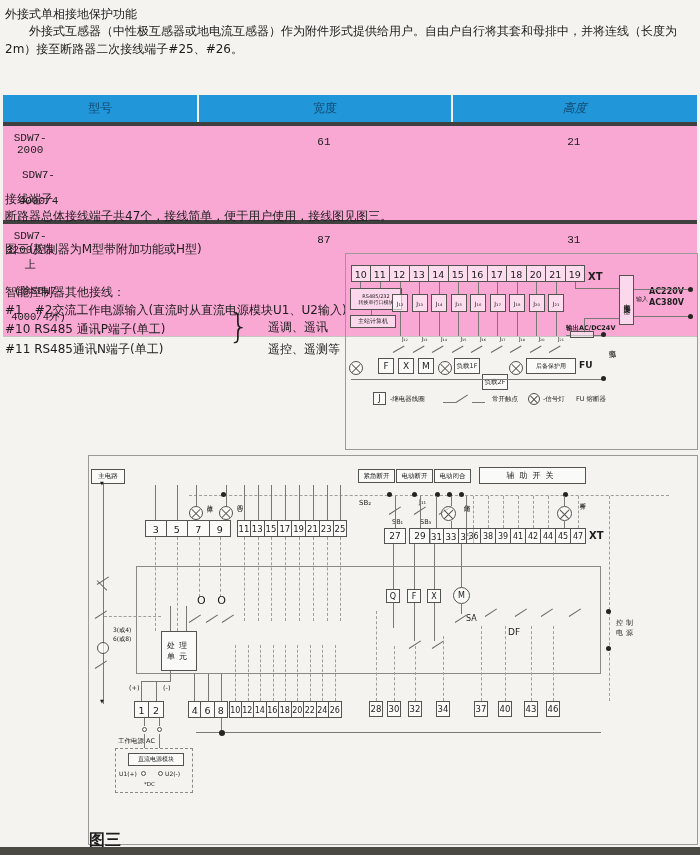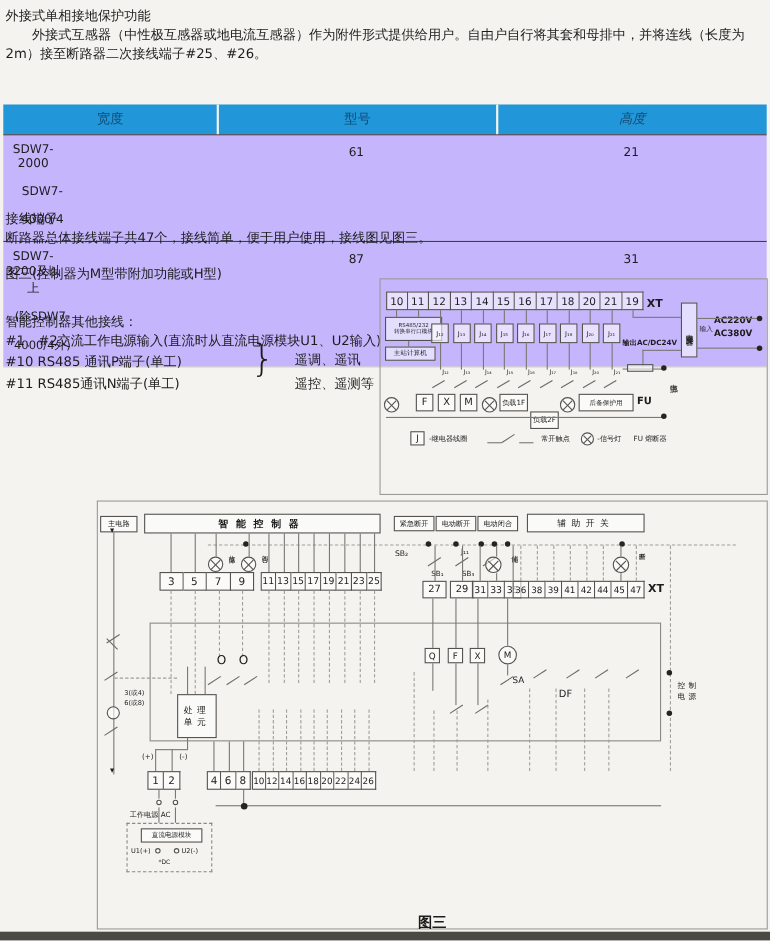--- a/index.html
+++ b/index.html
@@ -10,21 +10,21 @@
   .txt{font-size:12px;line-height:1.5;}
   .indent{text-indent:2em;}
   
   .tbl{position:absolute;left:3px;top:95px;width:694px;border-bottom:1px solid #c8c6c1;}
   .tbl .hrow{display:flex;background:#2196d8;}
   .tbl .hrow span{display:block;text-align:center;font-size:12px;color:#124a72;line-height:27px;border-left:2px solid #f4f3ef;}
   .tbl .hrow span:first-child{border-left:none;}
   .tbl .hrow span:nth-child(1){width:28%;}
   .tbl .hrow span:nth-child(2){width:36.5%;}
   .tbl .hrow span:nth-child(3){width:35.5%;font-style:italic;}
-  .tbl .brow{display:flex;background:#c4b5fd;border-top:1px solid #404040;}
+  .tbl .brow{display:flex;background:#f9a8d4;border-top:4px solid #404040;font-family:Liberation Mono, monospace;}
   .tbl .brow div{text-align:center;font-size:11px;padding:3px 0;}
   .tbl .brow div:nth-child(1){width:28%;}
   .tbl .brow div:nth-child(2){width:36.5%;line-height:26px;}
   .tbl .brow div:nth-child(3){width:35.5%;line-height:26px;}
   
   .diag{position:absolute;border:1px solid #9b9a96;}
   .box{position:absolute;border:1px solid #55534f;background:rgba(255,255,255,.55);
        display:flex;align-items:center;justify-content:center;text-align:center;}
   .tstrip{position:absolute;display:flex;}
   .tstrip b{display:block;width:var(--cw,19.5px);height:var(--ch,17px);border:1px solid #55534f;border-left:none;
@@ -64,22 +64,22 @@
 </head>
 <body>
 
 <div class="page">
 
   <div class="abs txt" style="left:5px;top:5px;">外接式单相接地保护功能</div>
   <div class="abs txt indent" style="left:5px;top:22px;width:692px;">外接式互感器（中性极互感器或地电流互感器）作为附件形式提供给用户。自由户自行将其套和母排中，并将连线（长度为2m）接至断路器二次接线端子#25、#26。</div>
 
   <div class="tbl">
     <div class="hrow">
+        <span>型号</span>
         <span>宽度</span>
-        <span>型号</span>
         <span>高度</span>
       </div>
     <div class="brow">
       <div>
         <div>SDW7-2000</div>
         <div>SDW7-4000/4</div>
       </div>
       <div>61</div>
       <div>21</div>
     </div>
@@ -156,21 +156,21 @@
     <i class="vl" style="left:73px;top:58px;height:24px;"></i>
     <i class="vl" style="left:93px;top:58px;height:24px;"></i>
     <i class="vl" style="left:112px;top:58px;height:24px;"></i>
     <i class="vl" style="left:132px;top:58px;height:24px;"></i>
     <i class="vl" style="left:151px;top:58px;height:24px;"></i>
     <i class="vl" style="left:171px;top:58px;height:24px;"></i>
     <i class="vl" style="left:190px;top:58px;height:24px;"></i>
     <i class="vl" style="left:210px;top:58px;height:24px;"></i>
 
     <div class="box vtext" style="left:273px;top:21px;width:15px;height:50px;font-size:7px;">电源变压器</div>
-    <div class="abs bold" style="left:220px;top:44px;font-size:6.5px;margin-top:10px;">输出AC/DC24V</div>
+    <div class="abs bold" style="left:220px;top:60px;font-size:6.5px;margin-top:10px;">输出AC/DC24V</div>
     <div class="abs" style="left:290px;top:41px;font-size:6px;">输入</div>
     <div class="abs bold" style="left:303px;top:33px;font-size:8px;">AC220V</div>
     <div class="abs bold" style="left:303px;top:44px;font-size:8px;text-align:center;">AC380V</div>
     <i class="vl" style="left:229px;top:28px;height:6px;"></i>
     <i class="hl" style="left:229px;top:34px;width:44px;"></i>
     <i class="hl" style="left:238px;top:64px;width:35px;"></i>
     <i class="vl" style="left:238px;top:64px;height:15px;"></i>
     <i class="hl" style="left:288px;top:35px;width:57px;"></i>
     <i class="hl" style="left:288px;top:62px;width:57px;"></i>
     <i class="dot" style="left:342px;top:33px;"></i>
@@ -214,21 +214,20 @@
     <div class="abs" style="left:146px;top:141px;font-size:6.5px;">常开触点</div>
     <span class="lamp" style="left:182px;top:139px;width:12px;height:12px;"></span>
     <div class="abs" style="left:197px;top:141px;font-size:6.5px;">-信号灯</div>
     <div class="abs" style="left:230px;top:141px;font-size:6.5px;">FU 熔断器</div>
 
   </div>
 
   <div class="diag" style="left:88px;top:455px;width:610px;height:390px;">
 
     <div class="box" style="left:2px;top:13px;width:34px;height:15px;font-size:6.5px;">主电路</div>
-    <div class="box" style="left:42px;top:11px;width:215px;height:18px;font-size:9px;letter-spacing:7px;font-weight:bold;">智能控制器</div>
     <div class="box" style="left:269px;top:13px;width:37px;height:14px;font-size:6.5px;">紧急断开</div>
     <div class="box" style="left:307px;top:13px;width:37px;height:14px;font-size:6.5px;">电动断开</div>
     <div class="box" style="left:345px;top:13px;width:37px;height:14px;font-size:6.5px;">电动闭合</div>
     <div class="box" style="left:390px;top:11px;width:107px;height:17px;font-size:8px;letter-spacing:5px;">辅助开关</div>
 
     <i class="dshh" style="left:100px;top:39px;width:480px;"></i>
     <i class="dot" style="left:132px;top:36px;"></i>
     <i class="dot" style="left:298px;top:36px;"></i>
     <i class="dot" style="left:323px;top:36px;"></i>
     <i class="dot" style="left:346px;top:36px;"></i>
@@ -399,20 +398,30 @@
         <b>10</b>
         <b>12</b>
         <b>14</b>
         <b>16</b>
         <b>18</b>
         <b>20</b>
         <b>22</b>
         <b>24</b>
         <b>26</b>
       </div>
+    <div class="singles" style="left:280px;top:245px;">
+        <b>28</b>
+        <b>30</b>
+        <b>32</b>
+        <b>34</b>
+        <b>37</b>
+        <b>40</b>
+        <b>43</b>
+        <b>46</b>
+      </div>
 
     <i class="vl" style="left:81px;top:215px;height:10px;"></i>
     <i class="hl" style="left:52px;top:225px;width:30px;"></i>
     <i class="vl" style="left:52px;top:225px;height:20px;"></i>
     <i class="vl" style="left:67px;top:225px;height:20px;"></i>
     <i class="vl" style="left:105px;top:218px;height:27px;"></i>
     <i class="vl" style="left:119px;top:218px;height:27px;"></i>
     <i class="vl" style="left:132px;top:218px;height:27px;"></i>
     <i class="dshv" style="left:146px;top:189px;height:56px;"></i>
     <i class="dshv" style="left:159px;top:189px;height:56px;"></i>
@@ -444,17 +453,17 @@
     <i class="vl" style="left:70px;top:278px;height:14px;"></i>
     <div class="abs" style="left:26px;top:292px;width:78px;height:45px;border:1px dashed #8b8984;">
       <div class="box" style="left:12px;top:4px;width:56px;height:13px;font-size:6px;">直流电源模块</div>
       <div class="abs" style="left:3px;top:21px;font-size:6px;">U1(+)</div>
       <span class="circ" style="left:25px;top:22px;width:5px;height:5px;"></span>
       <span class="circ" style="left:42px;top:22px;width:5px;height:5px;"></span>
       <div class="abs" style="left:49px;top:21px;font-size:6px;">U2(-)</div>
       <div class="abs" style="left:28px;top:32px;font-size:5.5px;">*DC</div>
     </div>
 
-    <div class="abs bold" style="left:0;top:374px;width:100%;text-align:center;font-size:13px;">图三</div>
+    <div class="abs bold" style="left:0;top:374px;width:100%;text-align:left;font-size:16px;">图三</div>
   </div>
 
   <div class="bar"></div>
 </div>
 
 </body></html>

